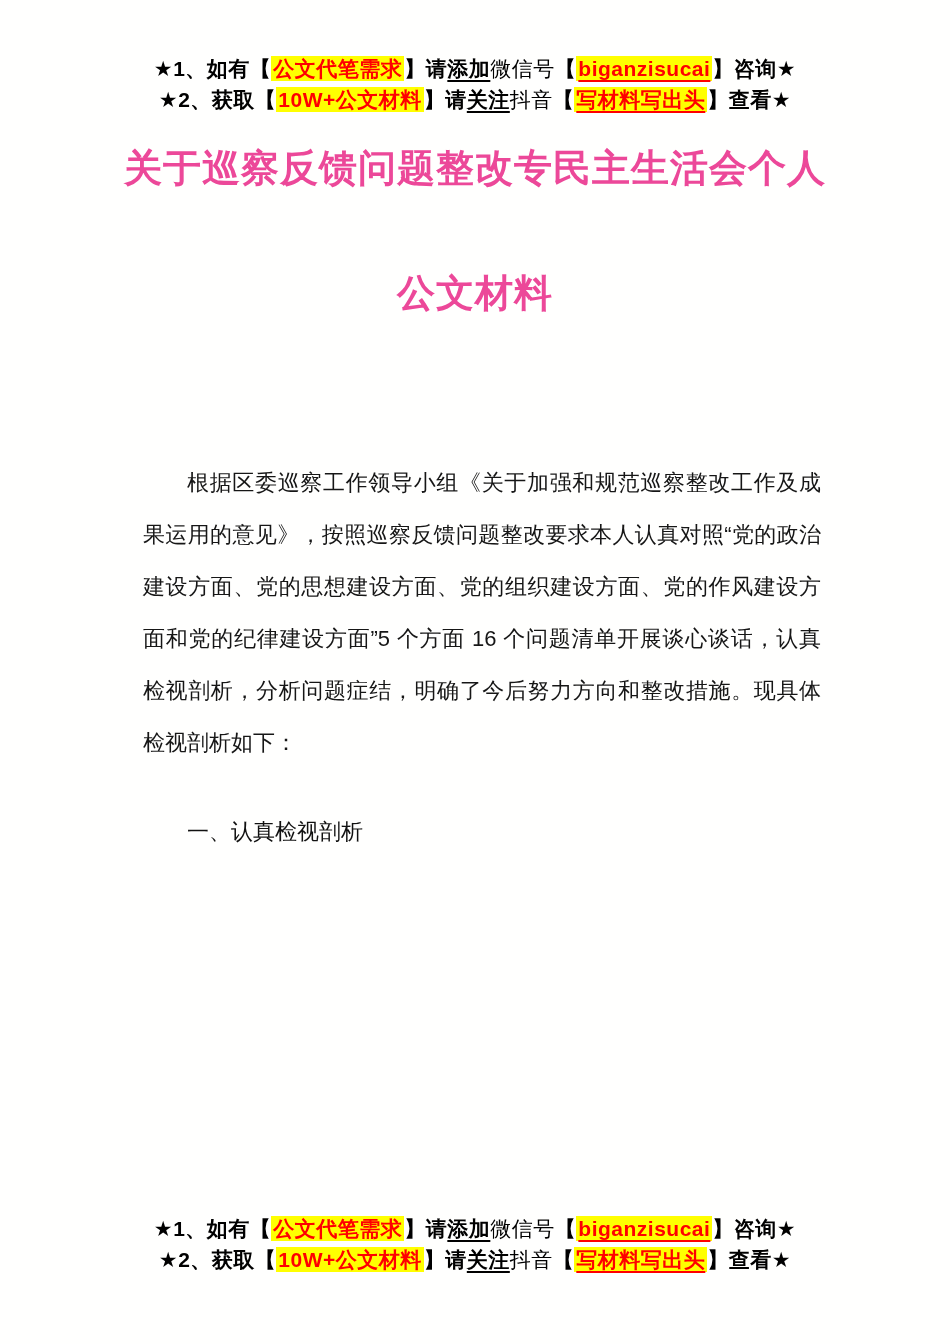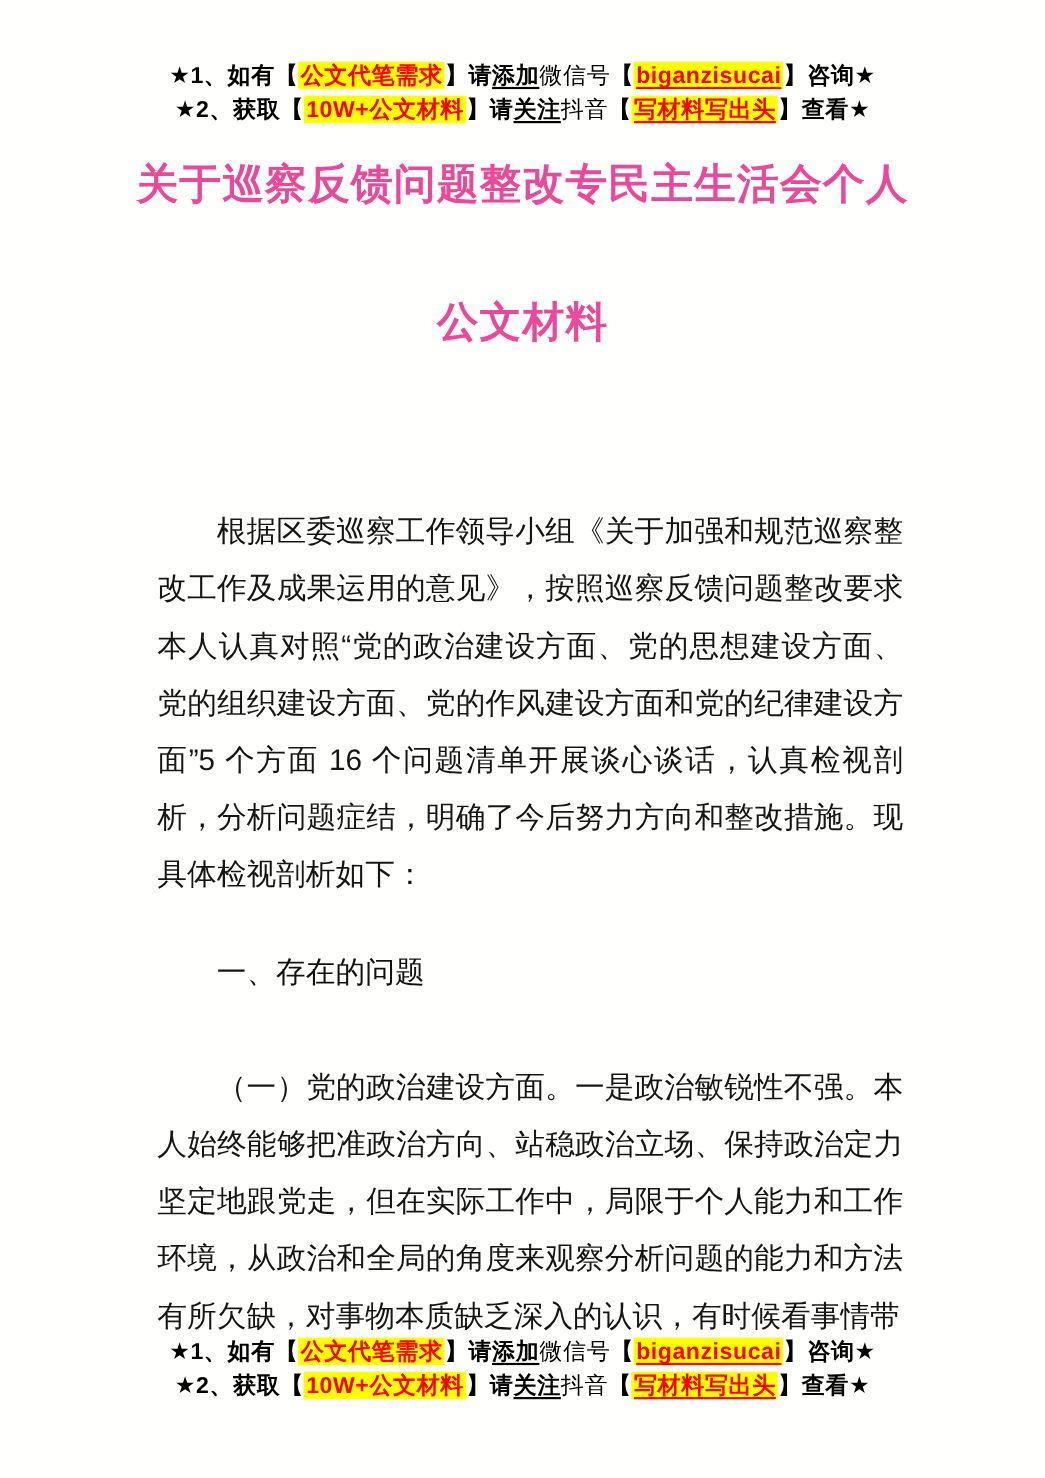--- a/index.html
+++ b/index.html
@@ -49,21 +49,21 @@
     font-weight: 900;
     color: #ec4899;
     letter-spacing: 1px;
   }
   .title .title-line { display: block; }
   .body {
     position: absolute;
     top: 457px;
     left: 143px;
     width: 678px;
-    font-size: 27px;
+    font-size: 22px;
     line-height: 52px;
     text-align: justify;
     color: #161616;
   }
   .para {
     text-indent: 2em;
     margin: 0;
   }
   .section-heading {
     text-indent: 2em;
@@ -82,22 +82,21 @@
     <div class="notice-line"><span>★2、获取【</span><span class="hl">10W+公文材料</span><span>】请</span><span class="u">关注</span><span class="n">抖音</span><span>【</span><span class="hl u">写材料写出头</span><span>】查看★</span></div>
   </div>
 
   <h1 class="title">
     <span class="title-line">关于巡察反馈问题整改专民主生活会个人</span>
     <span class="title-line">公文材料</span>
   </h1>
 
   <div class="body">
     <p class="para">根据区委巡察工作领导小组《关于加强和规范巡察整改工作及成果运用的意见》，按照巡察反馈问题整改要求本人认真对照“党的政治建设方面、党的思想建设方面、党的组织建设方面、党的作风建设方面和党的纪律建设方面”5 个方面 16 个问题清单开展谈心谈话，认真检视剖析，分析问题症结，明确了今后努力方向和整改措施。现具体检视剖析如下：</p>
-    <p class="section-heading">一、存在的问题</p>
-    <p class="para para-2">（一）党的政治建设方面。一是政治敏锐性不强。本人始终能够把准政治方向、站稳政治立场、保持政治定力坚定地跟党走，但在实际工作中，局限于个人能力和工作环境，从政治和全局的角度来观察分析问题的能力和方法有所欠缺，对事物本质缺乏深入的认识，有时候看事情带</p>
+    <p class="section-heading">一、认真检视剖析</p>
   </div>
 
   <div class="notice notice-bottom">
     <div class="notice-line"><span>★1、如有【</span><span class="hl">公文代笔需求</span><span>】请</span><span class="u">添加</span><span class="n">微信号</span><span>【</span><span class="hl u">biganzisucai</span><span>】咨询★</span></div>
     <div class="notice-line"><span>★2、获取【</span><span class="hl">10W+公文材料</span><span>】请</span><span class="u">关注</span><span class="n">抖音</span><span>【</span><span class="hl u">写材料写出头</span><span>】查看★</span></div>
   </div>
 
 </div>
 
 </body></html>

